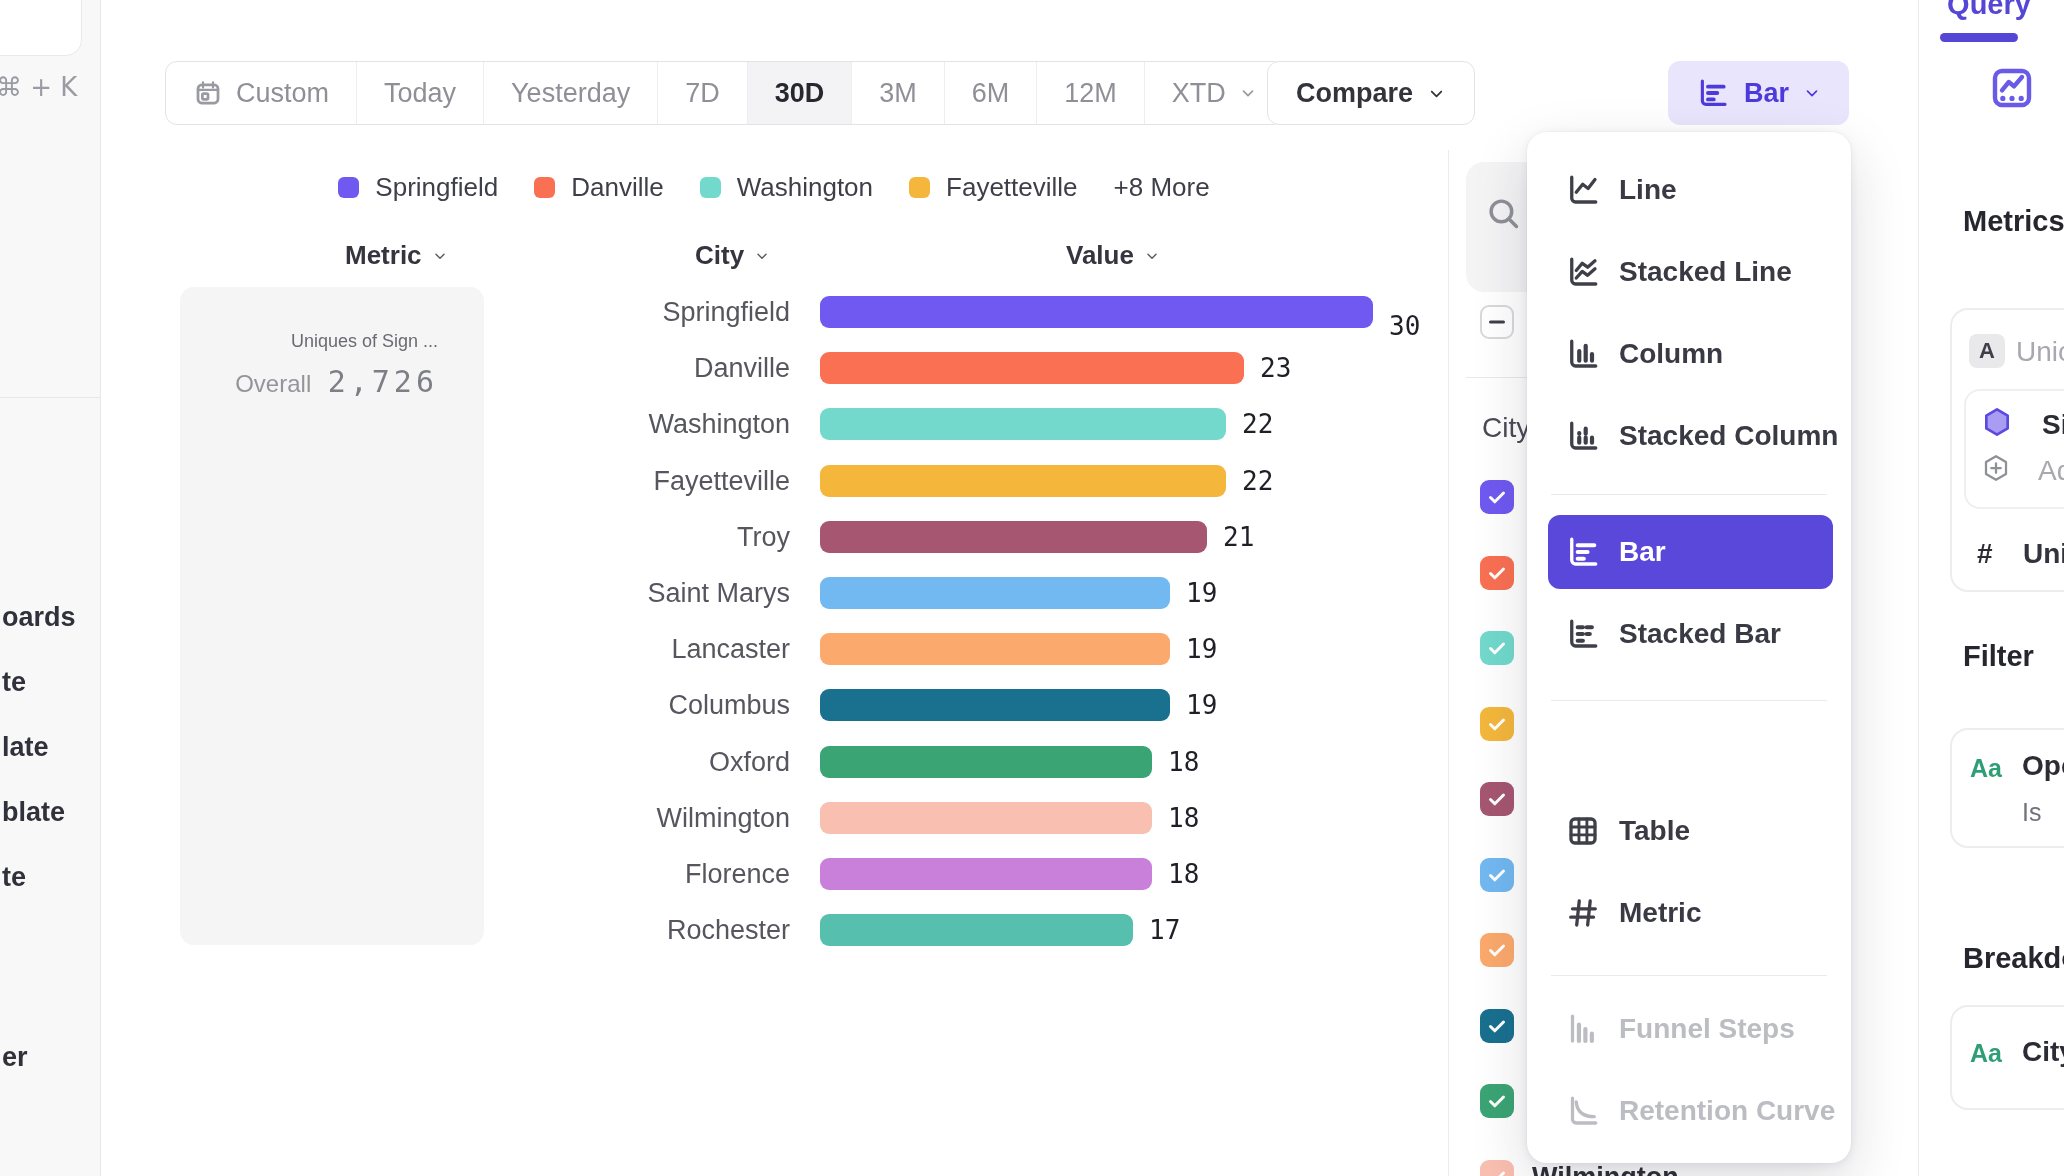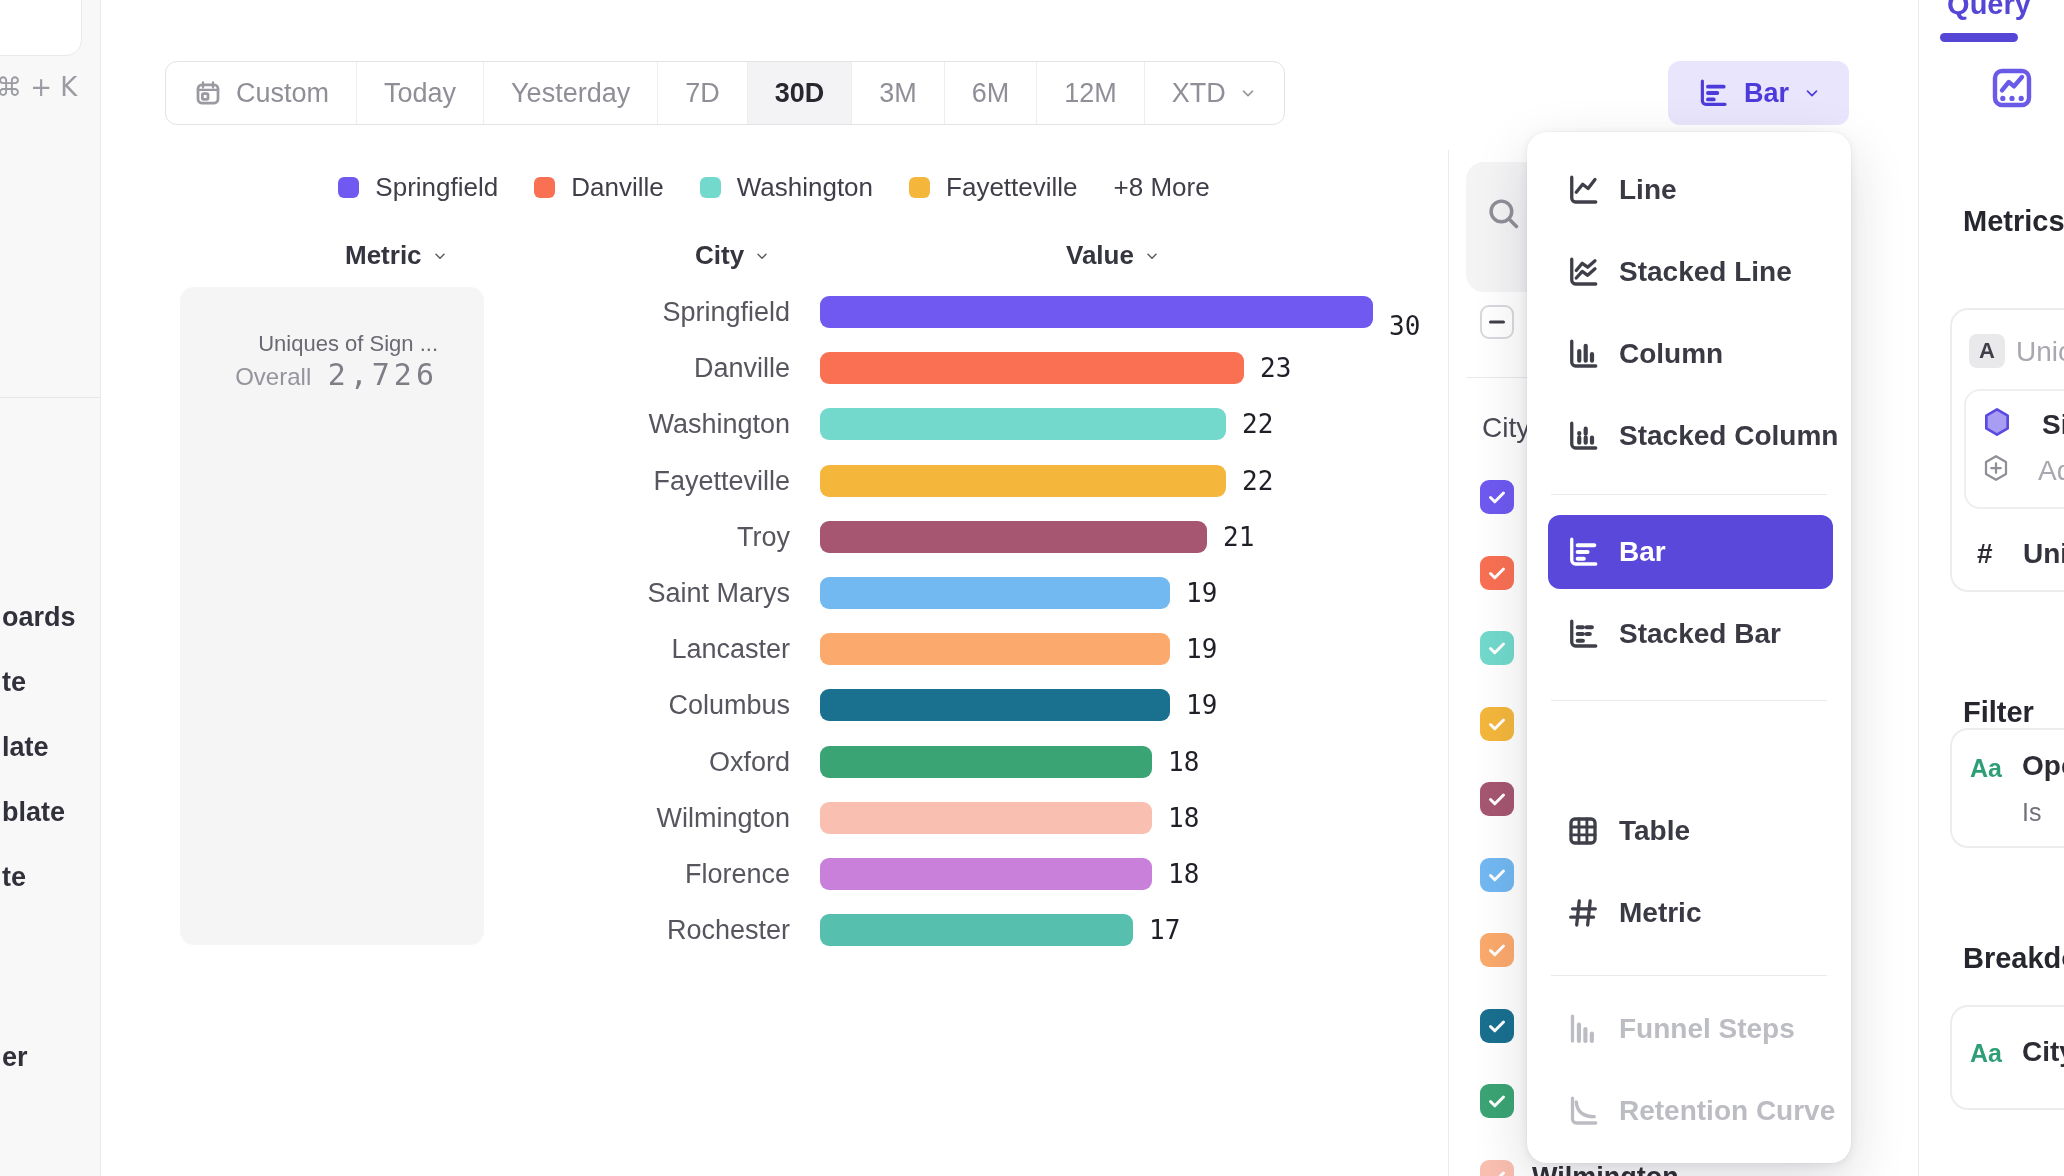--- a/index.html
+++ b/index.html
@@ -33,21 +33,21 @@
   .swatch{width:21px;height:21px;border-radius:6px;}
   .legend-more{font-size:26px;color:#3f3f49;}
 
   
   .hdr{position:absolute;top:240px;display:flex;align-items:center;gap:10px;font-size:26px;font-weight:700;color:#35353f;}
   .hdr .chev{color:#5a5a64;}
 
   
   .metric-card{position:absolute;left:180px;top:287px;width:304px;height:658px;background:#f5f5f6;border-radius:14px;}
   .mc-text{position:absolute;top:44px;right:46px;text-align:right;}
-  .mc-title{font-size:22px;color:#6a6a73;white-space:nowrap;}
+  .mc-title{font-size:18px;color:#6a6a73;margin-bottom:12px;white-space:nowrap;}
   .mc-overall{font-size:24px;color:#94949c;}
   .mc-value{font-family:"DejaVu Sans Mono",monospace;font-size:30px;color:#7e7e87;letter-spacing:4px;margin-left:12px;}
 
   
   .crow{position:absolute;left:0;width:1448px;height:56px;}
   .crow .lbl{position:absolute;left:480px;width:310px;top:50%;transform:translateY(-50%);
              text-align:right;font-size:27px;color:#56565f;white-space:nowrap;}
   .crow .bar{position:absolute;left:820px;top:50%;transform:translateY(-50%);height:32px;border-radius:9px;}
   .crow .val{position:absolute;top:50%;transform:translateY(-50%);font-family:"DejaVu Sans Mono",monospace;
              font-size:26px;color:#1f1f27;}
@@ -147,20 +147,28 @@
       <div class="seg">
         <span>XTD</span>
         <span class="ico">
           <svg width="18" height="18" viewBox="0 0 24 24" fill="none" stroke="currentColor" stroke-width="2.2" stroke-linecap="round" stroke-linejoin="round">
             <path d="M6 9.5l6 6 6-6"></path>
           </svg>
         </span>
       </div>
     </div>
 
+  <div class="btn compare-btn">
+    <span>Compare</span>
+    <span class="ico" id="compare-chev">
+        <svg width="19" height="19" viewBox="0 0 24 24" fill="none" stroke="currentColor" stroke-width="2.2" stroke-linecap="round" stroke-linejoin="round">
+          <path d="M6 9.5l6 6 6-6"></path>
+        </svg>
+      </span>
+  </div>
 
   <div class="btn bar-btn">
     <span id="barbtn-ico">
         <svg width="34" height="34" viewBox="0 0 24 24" fill="none" stroke="currentColor" stroke-width="2.2" stroke-linecap="round" stroke-linejoin="round">
           <path d="M4.5 3.5v14a2.5 2.5 0 0 0 2.5 2.5h13.5"></path>
           <path d="M8.5 7.5h11M8.5 12h6.5M8.5 16.5h4" stroke-width="2.8"></path>
         </svg>
       </span>
     <span>Bar</span>
     <span id="barbtn-chev">
@@ -488,21 +496,21 @@
             <path d="M12 2.6l8 4.6v9.6l-8 4.6-8-4.6V7.2z"></path>
             <path d="M12 8.2v7.6M8.2 12h7.6"></path>
           </svg>
         </span>
       <div class="qp-frag" style="left:72px;top:64px;">Ad</div>
     </div>
     <div class="qp-frag dark" style="left:25px;top:228px;font-weight:600;">#</div>
     <div class="qp-frag" style="left:71px;top:228px;color:#33333d;font-weight:600;">Uniqu</div>
   </div>
 
-  <div class="qp-h" style="top:696px;">Filter</div>
+  <div class="qp-h" style="top:640px;">Filter</div>
   <div class="qp-card" style="top:728px;height:120px;">
     <div class="qp-aa" style="left:18px;top:24px;">Aa</div>
     <div class="qp-frag dark" style="left:70px;top:20px;">Ope</div>
     <div class="qp-sub" style="left:70px;top:68px;">Is</div>
 
   </div>
 
   <div class="qp-h" style="top:942px;">Breakdo</div>
   <div class="qp-card" style="top:1005px;height:105px;">
     <div class="qp-aa" style="left:18px;top:32px;">Aa</div>

